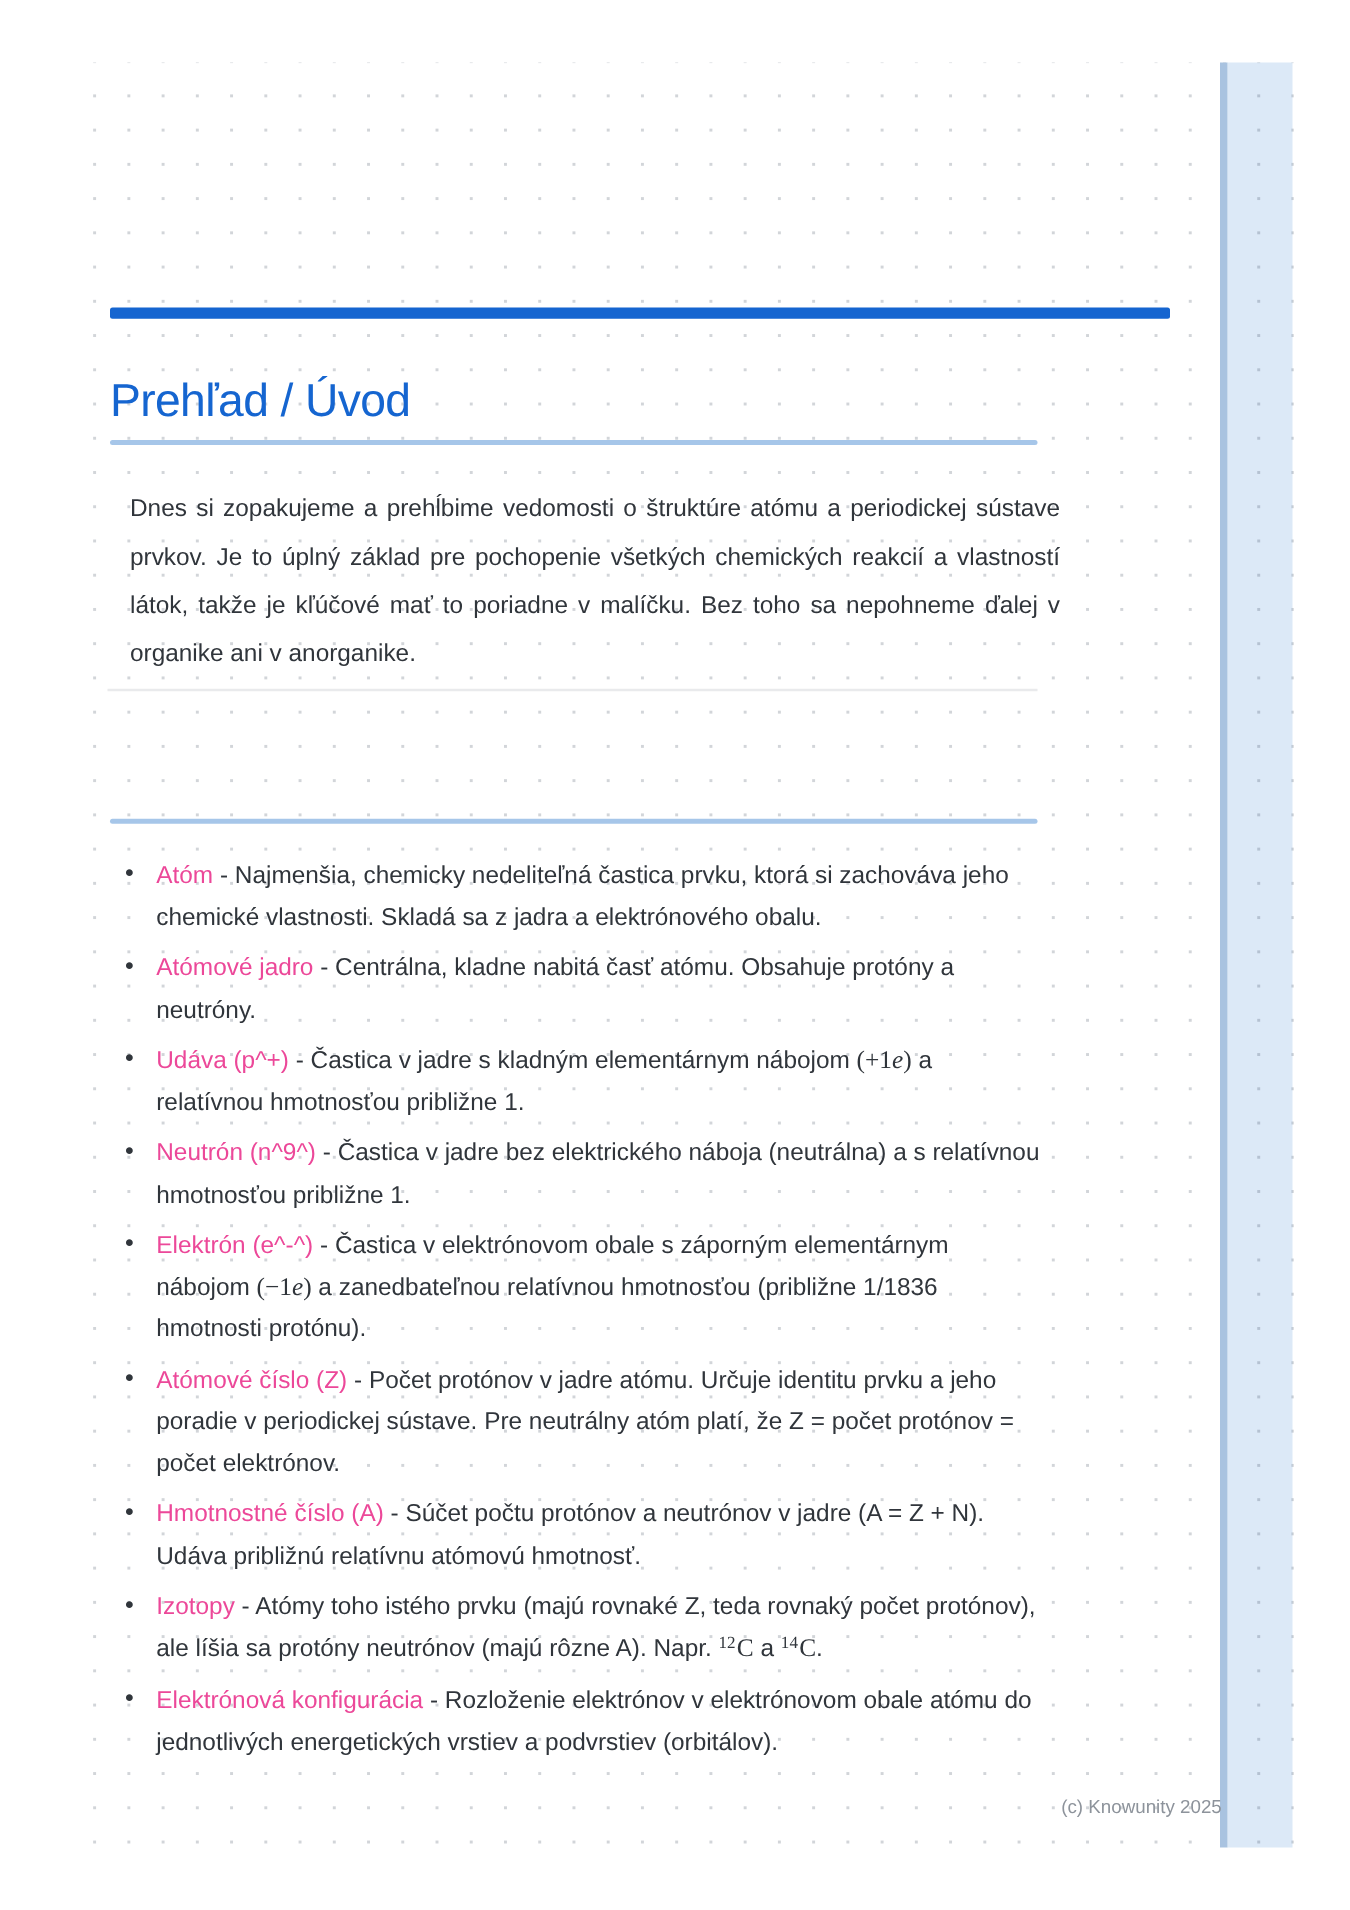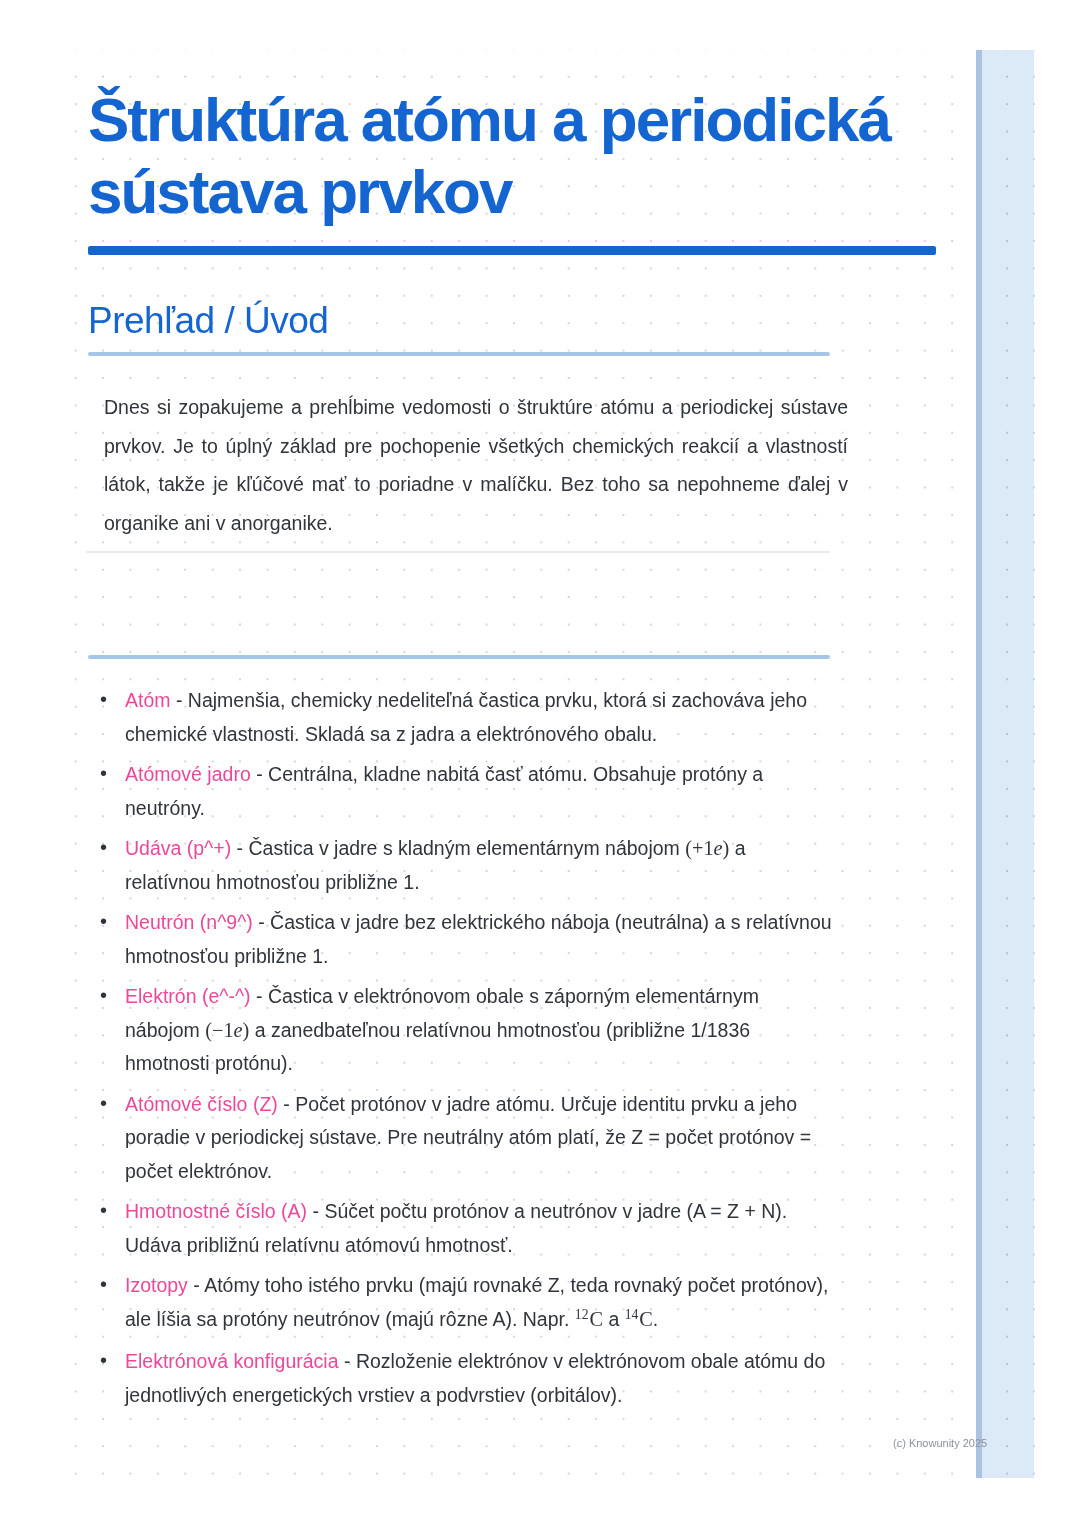--- a/index.html
+++ b/index.html
@@ -125,35 +125,34 @@
   }
   .mi { font-style: italic; }
   .ms {
     font-size: 0.70em;
     position: relative;
     top: -0.50em;
     margin-right: 1px;
   }
   .footer-credit {
     position: absolute;
-    left: 893px; top: 1437px;
-    font-size: 11px;
+    left: 849px; top: 1437px;
+    font-size: 15px;
     color: var(--footer-text, #8d939b);
     z-index: 3;
   }
 </style>
 </head>
 <body>
 
 <div class="page">
   <div class="dots-area"></div>
   <div class="side-panel"></div>
   <div class="side-strip"></div>
 
-  <h1 class="doc-title">Štruktúra atómu a periodická sústava prvkov</h1>
   <div class="title-rule"></div>
 
   <h2 class="section-heading" id="h-intro">Prehľad / Úvod</h2>
   <div class="heading-underline" id="ul-intro"></div>
   <p class="intro-paragraph">Dnes si zopakujeme a prehĺbime vedomosti o štruktúre atómu a periodickej sústave prvkov. Je to úplný základ pre pochopenie všetkých chemických reakcií a vlastností látok, takže je kľúčové mať to poriadne v malíčku. Bez toho sa nepohneme ďalej v organike ani v anorganike.</p>
 
   <div class="section-divider"></div>
 
   <div class="heading-underline" id="ul-defs"></div>
   <ul class="def-list">

